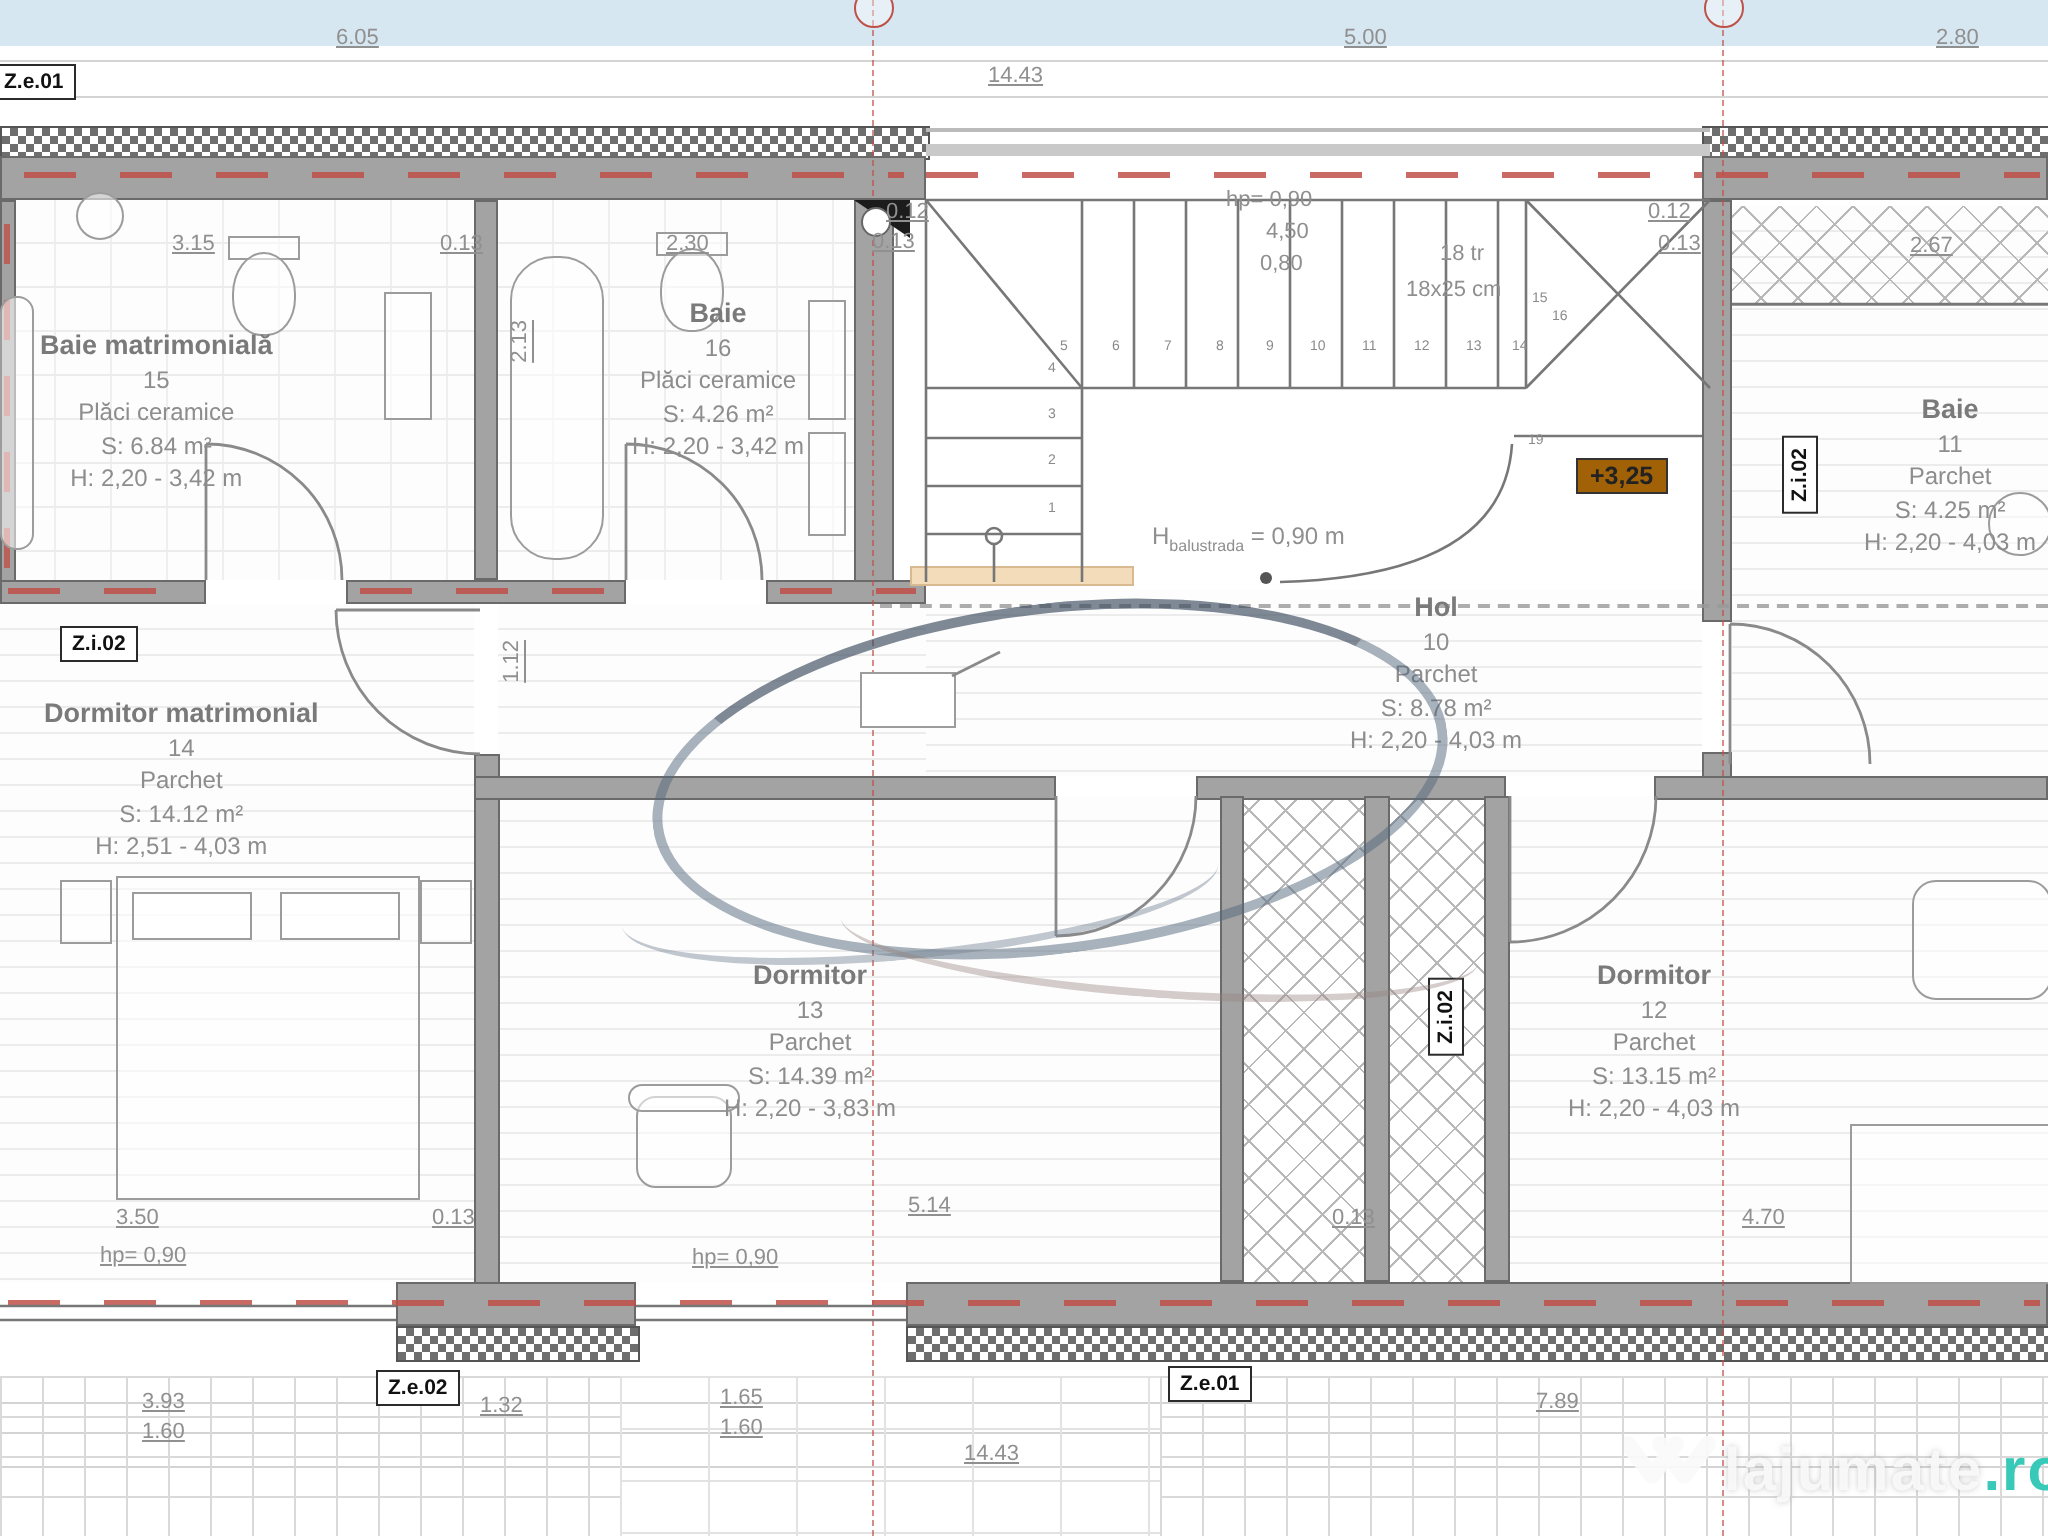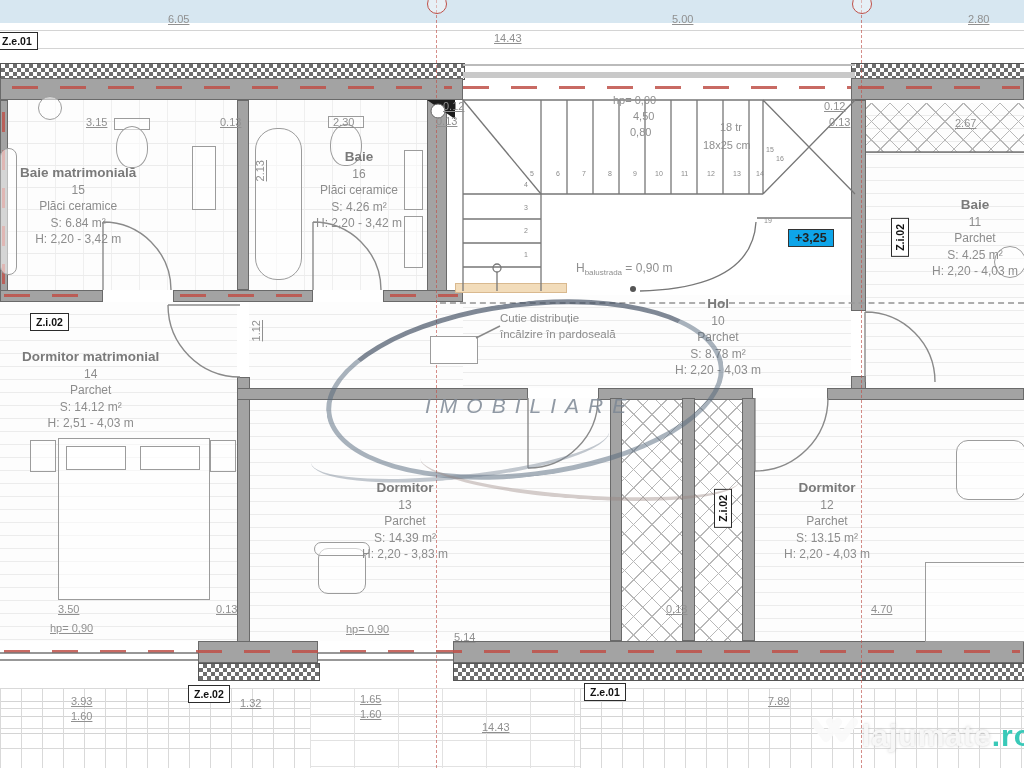--- a/index.html
+++ b/index.html
@@ -31,21 +31,21 @@
   
   .room-label{color:#8d8d8d;font-size:12px;line-height:16.5px;white-space:nowrap;z-index:8;text-align:center;}
   .room-label .rname{font-weight:bold;font-size:13.5px;color:#7a7a7a;}
   .dim{color:#909090;font-size:11px;white-space:nowrap;z-index:8;text-decoration:underline;}
   .dim.v{writing-mode:vertical-rl;transform:rotate(180deg);}
   .zlabel{border:1.4px solid #2b2b2b;background:#fff;font-weight:bold;font-size:10.5px;color:#111;
           padding:2px 5px;white-space:nowrap;z-index:9;}
   .zlabel.v{writing-mode:vertical-rl;transform:rotate(180deg);padding:5px 2px;}
   .stxt{color:#8f8f8f;font-size:11px;white-space:nowrap;z-index:8;}
   .step{color:#8b8b8b;font-size:7px;z-index:8;}
-  .level-box{border:1.5px solid #333;background:#0ea5e9;color:#222;font-weight:bold;font-size:12.5px;
+  .level-box{border:1.5px solid #333;background:#a16207;color:#222;font-weight:bold;font-size:12.5px;
              padding:1px 6px;z-index:9;}
   .balu{color:#8f8f8f;font-size:12px;z-index:8;white-space:nowrap;}
   .balu sub{font-size:8px;}
   .notes{color:#8c8c8c;font-size:11.5px;line-height:16px;z-index:8;white-space:nowrap;}
   
   .f{position:absolute;border:1.5px solid #9c9c9c;background:rgba(255,255,255,.55);z-index:5;}
   
   .wm-wrap{left:300px;top:290px;width:440px;height:200px;z-index:12;pointer-events:none;}
   .wm-ellipse{position:absolute;left:25px;top:12px;width:390px;height:165px;border:5px solid rgba(85,105,125,.5);
               border-radius:50%;transform:rotate(-7deg);border-top-color:rgba(60,75,95,.65);}
@@ -174,32 +174,27 @@
   <div class="f" style="left:30px;top:440px;width:24px;height:30px;"></div>
   <div class="f" style="left:210px;top:440px;width:24px;height:30px;"></div>
   <div class="f" style="left:318px;top:548px;width:46px;height:44px;border-radius:10px;"></div>
   <div class="f" style="left:314px;top:542px;width:54px;height:12px;border-radius:8px;"></div>
   <div class="f" style="left:956px;top:440px;width:68px;height:58px;border-radius:12px;"></div>
   <div class="f" style="left:925px;top:562px;width:99px;height:78px;"></div>
   <div class="f" style="left:994px;top:246px;width:30px;height:30px;border-radius:50%;"></div>
   <div class="f" style="left:430px;top:336px;width:46px;height:26px;background:#fff;"></div>
   <div class="abs" style="left:630px;top:286px;width:6px;height:6px;border-radius:50%;background:#555;z-index:6;"></div>
 
-  <div class="abs notes" style="left:500px;top:310px;">
-    <div>Cutie distribuție</div>
-    <div>încălzire în pardoseală</div>
-  </div>
   <div class="abs balu" style="left:576px;top:261px;"><span>H</span><sub>balustrada</sub><span> = 0,90 m</span></div>
   <div class="abs level-box" style="left:788px;top:229px;">+3,25</div>
 
   <div class="abs wm-wrap">
     <div class="wm-ellipse"></div>
     <div class="swirl" style="left:10px;top:125px;width:300px;height:60px;transform:rotate(-6deg);"></div>
     <div class="swirl" style="left:120px;top:150px;width:320px;height:55px;transform:rotate(4deg);border-bottom-color:rgba(150,130,125,.4);"></div>
-    <div class="wm-imob">IMOBILIARE</div>
   </div>
   <div class="abs lj">
     <svg width="46" height="40" viewBox="0 0 46 40">
       <polyline points="2,6 14,22 26,6" fill="none" stroke="rgba(250,250,250,.92)" stroke-width="8" stroke-linecap="round" stroke-linejoin="round"></polyline>
       <polyline points="18,6 30,22 42,6" fill="none" stroke="rgba(250,250,250,.92)" stroke-width="8" stroke-linecap="round" stroke-linejoin="round"></polyline>
     </svg>
     <div class="lj-text"><span>lajumate</span><span class="lj-ro">.ro</span></div>
   </div>
 <div class="abs room-label" style="left: 20px; top: 165px;">
       <div>
@@ -274,21 +269,21 @@
     <div class="abs dim" style="left: 443px; top: 100px;">0.12</div>
     <div class="abs dim" style="left: 436px; top: 115px;">0.13</div>
     <div class="abs dim" style="left: 824px; top: 100px;">0.12</div>
     <div class="abs dim" style="left: 829px; top: 116px;">0.13</div>
     <div class="abs dim" style="left: 955px; top: 117px;">2.67</div>
     <div class="abs dim v" style="left: 254px; top: 160px;">2.13</div>
     <div class="abs dim v" style="left: 250px; top: 320px;">1.12</div>
     <div class="abs dim" style="left: 58px; top: 603px;">3.50</div>
     <div class="abs dim" style="left: 50px; top: 622px;">hp=  0,90</div>
     <div class="abs dim" style="left: 216px; top: 603px;">0.13</div>
-    <div class="abs dim" style="left: 438px; top: 631px; padding-left: 16px;">5.14</div>
+    <div class="abs dim" style="left: 438px; top: 597px; padding-left: 16px;">5.14</div>
     <div class="abs dim" style="left: 346px; top: 623px;">hp=  0,90</div>
     <div class="abs dim" style="left: 666px; top: 603px;">0.13</div>
     <div class="abs dim" style="left: 871px; top: 603px;">4.70</div>
     <div class="abs dim" style="left: 71px; top: 695px;">3.93</div>
     <div class="abs dim" style="left: 71px; top: 710px;">1.60</div>
     <div class="abs dim" style="left: 240px; top: 697px;">1.32</div>
     <div class="abs dim" style="left: 360px; top: 693px;">1.65</div>
     <div class="abs dim" style="left: 360px; top: 708px;">1.60</div>
     <div class="abs dim" style="left: 482px; top: 721px;">14.43</div>
     <div class="abs dim" style="left: 768px; top: 695px;">7.89</div>

